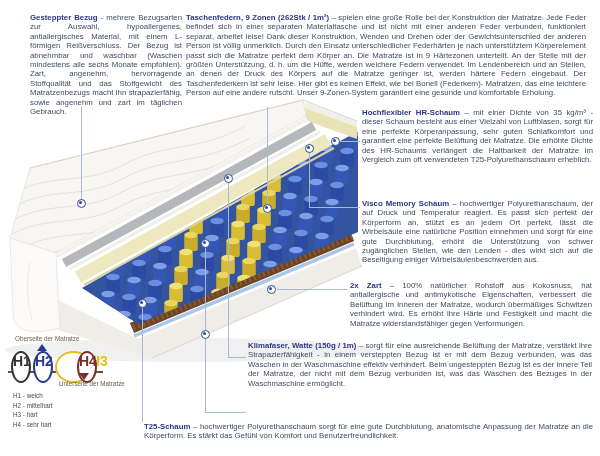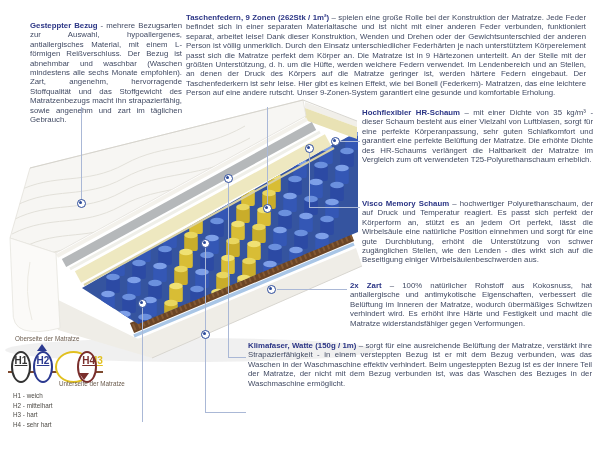--- a/index.html
+++ b/index.html
@@ -16,22 +16,22 @@
   .dot{position:absolute;width:9px;height:9px;box-sizing:border-box;border:1.5px solid #2b4a9a;
        border-radius:50%;background:#fff;z-index:2;}
   .dot::after{content:"";position:absolute;left:1.5px;top:1.5px;width:3px;height:3px;
        border-radius:50%;background:#2b4a9a;}
   .tinylabel{position:absolute;z-index:3;font-size:6.3px;color:#6b5c4e;}
   .tri-up{position:absolute;z-index:3;width:0;height:0;border-left:5px solid transparent;
        border-right:5px solid transparent;border-bottom:7px solid #2b3990;}
   .tri-down{position:absolute;z-index:3;width:0;height:0;border-left:5px solid transparent;
        border-right:5px solid transparent;border-top:7px solid #7a2e2c;}
   .zc{position:absolute;z-index:3;width:20px;height:32px;box-sizing:border-box;border-radius:50%;
-      background:#fff;border:2px solid #333;font-size:10px;font-weight:bold;color:#333;
-      text-align:center;line-height:16px;text-decoration:underline;}
+      background:#fff;border:2px solid #333;font-size:14px;font-weight:bold;color:#333;
+      text-align:center;line-height:16px;}
   .zc.h2{border-color:#2b3990;color:#2b3990;}
   .zc.h3{border-color:#e1c01f;color:#e1c01f;padding-left:33px;}
   .zc.h4{border-color:#7a2e2c;color:#7a2e2c;text-align:right;}
   .baseline{position:absolute;z-index:2;height:2px;background:#7e4a2f;}
   .zdef{position:absolute;z-index:3;font-size:6.3px;line-height:9.6px;color:#4d4a45;font-weight:bold;}
   .zdef div{font-weight:normal;}
 </style>
 </head>
 <body>
 
@@ -242,21 +242,21 @@
   <div class="dot" style="left:76.5px;top:198.5px;"></div>
   <div class="dot" style="left:262.5px;top:203.5px;"></div>
   <div class="dot" style="left:330.5px;top:136.5px;"></div>
   <div class="dot" style="left:304.5px;top:143.5px;"></div>
   <div class="dot" style="left:266.5px;top:284.5px;"></div>
   <div class="dot" style="left:223.5px;top:173.5px;"></div>
   <div class="dot" style="left:200.5px;top:238.5px;"></div>
   <div class="dot" style="left:200.5px;top:329.5px;"></div>
   <div class="dot" style="left:137.5px;top:298.5px;"></div>
 
-  <div class="sec" style="left:30px;top:13px;width:152px;margin-top:8px;">
+  <div class="sec" style="left:30px;top:13px;width:152px;">
     <b>Gesteppter Bezug</b><span> - mehrere Bezugsarten zur Auswahl, hypoallergenes, antiallergisches Material, mit einem L-förmigen Reißverschluss. Der Bezug ist abnehmbar und waschbar (Waschen mindestens alle sechs Monate empfohlen). Zart, angenehm, hervorragende Stoffqualität und das Stoffgewicht des Matratzenbezugs macht ihn strapazierfähig, sowie angenehm und zart im täglichen Gebrauch.</span>
   </div>
 
   <div class="sec" style="left:186px;top:13px;width:400px;">
     <b>Taschenfedern, 9 Zonen (262Stk / 1m²)</b><span> –  spielen eine große Rolle bei der Konstruktion der Matratze. Jede Feder befindet sich in einer separaten Materialtasche und ist nicht mit einer anderen Feder verbunden, funktioniert separat, arbeitet leise! Dank dieser Konstruktion, Wenden und Drehen oder der Gewichtsunterschied der anderen Person ist völlig unmerklich. Durch den Einsatz unterschiedlicher Federhärten je nach unterstütztem Körperelement passt sich die Matratze perfekt dem Körper an. Die Matratze ist in 9 Härtezonen unterteilt. An der Stelle mit der größten Unterstützung, d. h. um die Hüfte, werden weichere Federn verwendet. Im Lendenbereich und an Stellen, an denen der Druck des Körpers auf die Matratze geringer ist, werden härtere Federn eingebaut. Der Taschenfederkern ist sehr leise. Hier gibt es keinen Effekt, wie bei Bonell (Federkern)- Matratzen, das eine leichtere Person auf eine andere rutscht. Unser 9-Zonen-System garantiert eine gesunde und komfortable Erholung.</span>
   </div>
 
   <div class="sec" style="left:362px;top:108px;width:231px;">
     <b>Hochflexibler HR-Schaum</b><span> –  mit einer Dichte von 35 kg/m³ - dieser Schaum besteht aus einer Vielzahl von Luftblasen, sorgt für eine perfekte Körperanpassung, sehr guten Schlafkomfort und garantiert eine perfekte Belüftung der Matratze. Die erhöhte Dichte des HR-Schaums verlängert die Haltbarkeit der Matratze im Vergleich zum oft verwendeten T25-Polyurethanschaum erheblich.</span>
   </div>
@@ -267,20 +267,23 @@
 
   <div class="sec" style="left:350px;top:281px;width:242px;">
     <b>2x Zart</b><span> –  100% natürlicher Rohstoff aus Kokosnuss, hat antiallergische und antimykotische Eigenschaften, verbessert die Belüftung im Inneren der Matratze, wodurch übermäßiges Schwitzen verhindert wird. Es erhöht ihre Härte und Festigkeit und macht die Matratze widerstandsfähiger gegen Verformungen.</span>
   </div>
 
   <div class="sec" style="left:248px;top:341px;width:344px;">
     <b>Klimafaser, Watte (150g / 1m)</b><span> –  sorgt für eine ausreichende Belüftung der Matratze, verstärkt ihre Strapazierfähigkeit - in einem versteppten Bezug ist er mit dem Bezug verbunden, was das Waschen in der Waschmaschine effektiv verhindert. Beim ungesteppten Bezug ist es der innere Teil der Matratze, der nicht mit dem Bezug verbunden ist, was das Waschen des Bezuges in der Waschmaschine ermöglicht.</span>
   </div>
 
 
+  <div class="sec" style="left:144px;top:422px;width:449px;">
+    <b>T25-Schaum</b><span> – hochwertiger Polyurethanschaum sorgt für eine gute Durchblutung, anatomische Anpassung der Matratze an die Körperform. Es stärkt das Gefühl von Komfort und Benutzerfreundlichkeit.</span>
+  </div>
 
   <div class="tinylabel" style="left:15px;top:335px;">Oberseite der Matratze</div>
   <div class="tri-up" style="left:37px;top:344px;"></div>
 
   <div class="zc h1" style="left:11px;top:351px;">H1</div>
   <div class="zc h2" style="left:33px;top:351px;">H2</div>
   <div class="zc h3" style="left:55px;top:351px;">H3</div>
   <div class="zc h4" style="left:77px;top:351px;">H4</div>
 
   <div class="baseline" style="left:8px;top:371px;width:95px;"></div>

